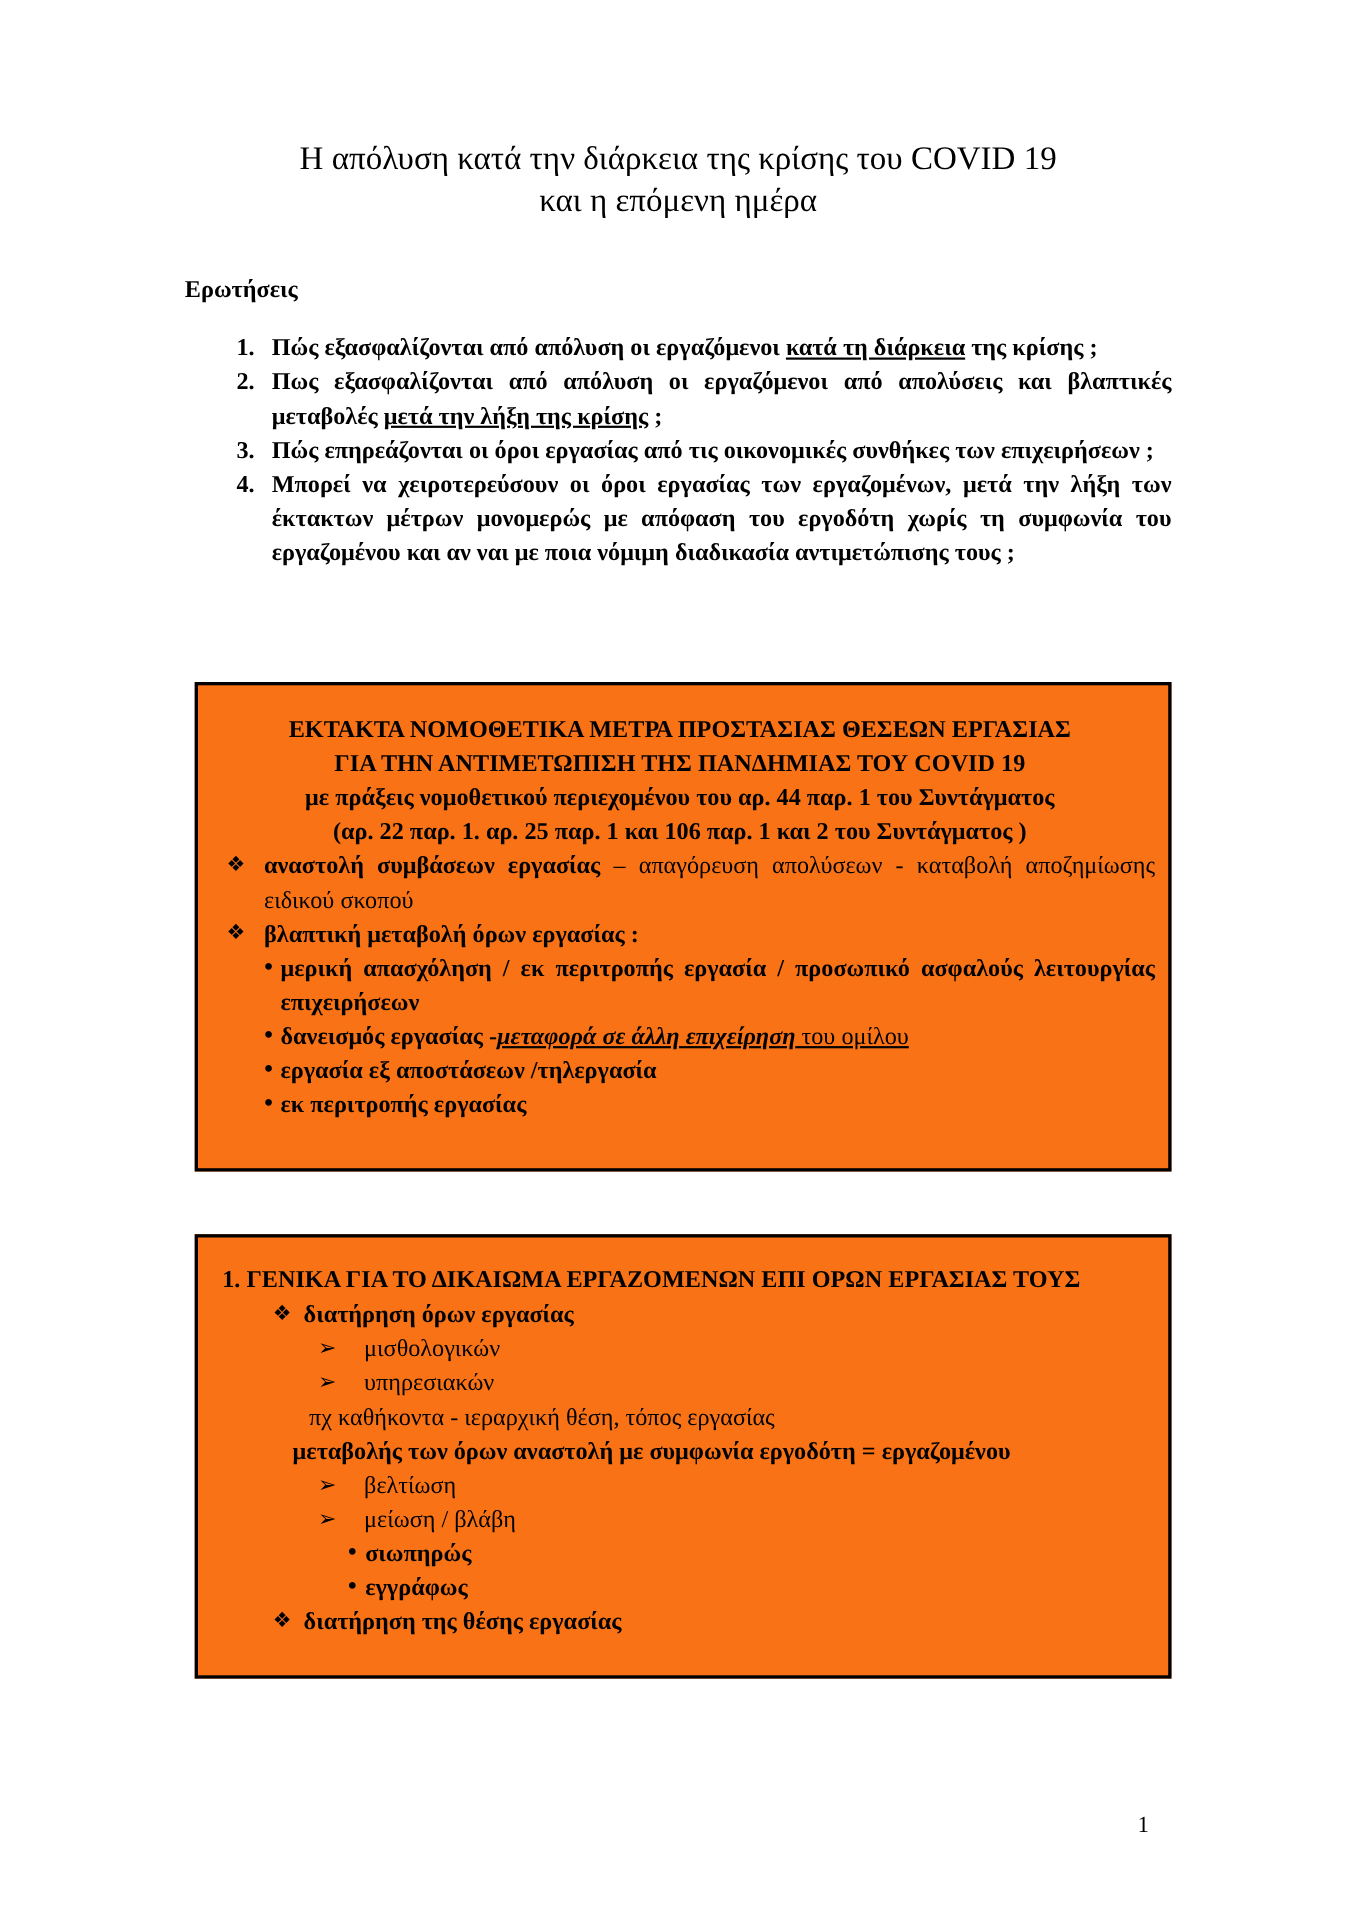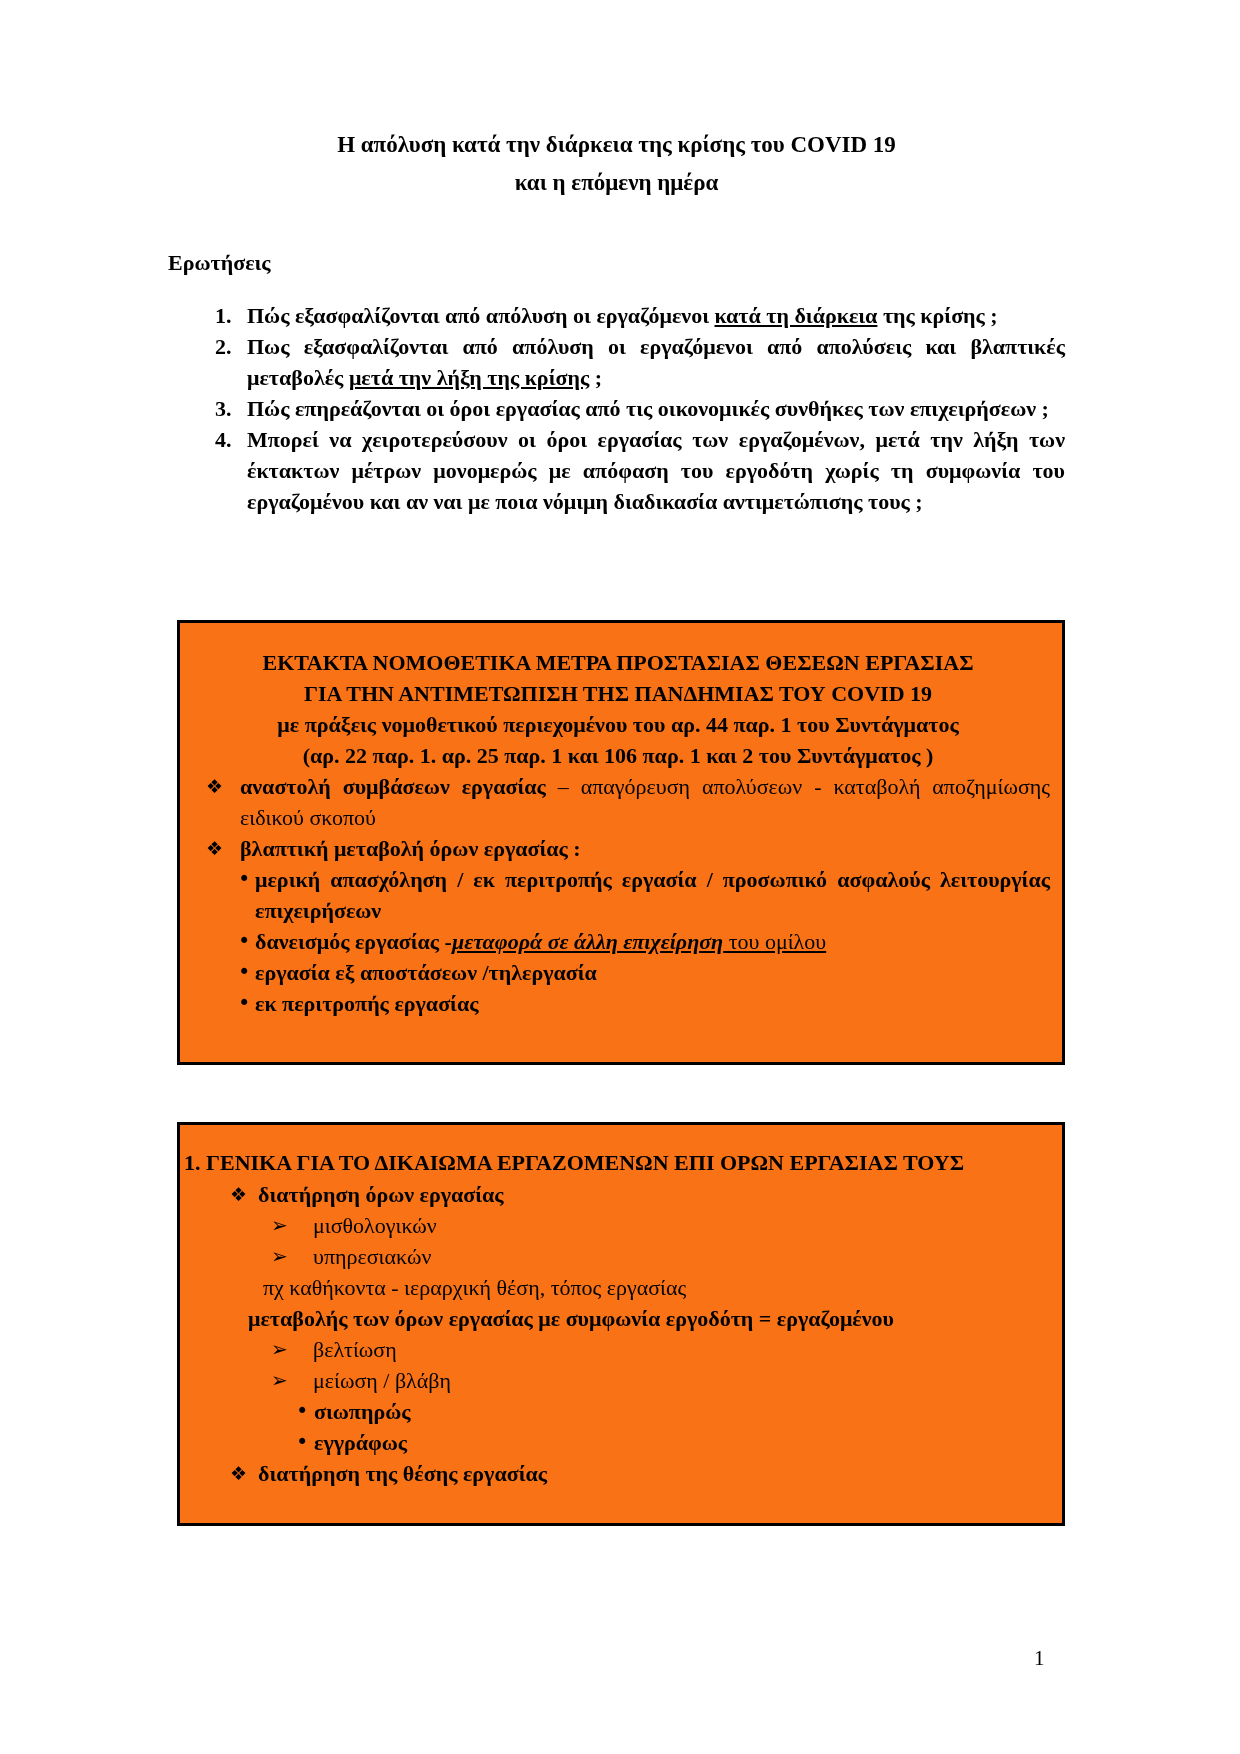--- a/index.html
+++ b/index.html
@@ -5,33 +5,33 @@
   html,body { margin:0; padding:0; background:#ffffff; }
   .page {
     position:relative;
     width:1240px; height:1754px;
     background:#ffffff; color:#000000;
     font-family:"Liberation Serif","DejaVu Serif",serif;
     overflow:hidden;
   }
   .content { padding:126px 175px 0 168px; }
 
-  .title { text-align:center; font-weight:bold; font-size:23px; line-height:38px; }
+  .title { text-align:center; font-weight:normal; font-size:30px; line-height:38px; }
 
   .q-heading { margin-top:46px; font-weight:bold; font-size:22px; line-height:30px; }
 
   .q-list { margin-top:22px; height:312px; }
   .q-row { display:flex; font-weight:bold; font-size:22px; line-height:31px; margin-left:47px; }
   .q-num { flex:none; width:32px; }
   .q-text { flex:1; text-align:justify; }
   .u { text-decoration:underline; }
 
   .box { box-sizing:border-box; width:888px; margin-left:9px; border:3px solid #000; background:#f97316; }
   .box1 { margin-top:8px;  height:445px; padding:24px 12px 0 6px; }
-  .box2 { margin-top:57px; height:404px; padding:22px 12px 0 4px; }
+  .box2 { margin-top:57px; height:404px; padding:22px 12px 0 22px; }
 
   .center-line { text-align:center; font-weight:bold; font-size:22px; line-height:31px; }
   .row { display:flex; font-size:22px; line-height:31px; }
   .bold { font-weight:bold; }
   .reg { font-weight:normal; }
   .ital { font-style:italic; }
   .justify { flex:1; text-align:justify; }
   .marker { flex:none; font-family:"DejaVu Sans",sans-serif; }
 
   .d1 { margin-left:20px; }  .d1 .marker { width:34px; font-size:19px; }
@@ -128,21 +128,21 @@
         <span class="justify">μισθολογικών</span>
       </div>
 
       <div class="row a2">
         <span class="marker">➢</span>
         <span class="justify">υπηρεσιακών</span>
       </div>
 
       <div class="note2">πχ καθήκοντα - ιεραρχική θέση, τόπος εργασίας</div>
 
-      <div class="boldline2">μεταβολής των όρων εργασίας με συμφωνία εργοδότη = εργαζομένου</div>
+      <div class="boldline2">μεταβολής των όρων αναστολή με συμφωνία εργοδότη = εργαζομένου</div>
 
       <div class="row a2">
         <span class="marker">➢</span>
         <span class="justify">βελτίωση</span>
       </div>
 
       <div class="row a2">
         <span class="marker">➢</span>
         <span class="justify">μείωση / βλάβη</span>
       </div>

